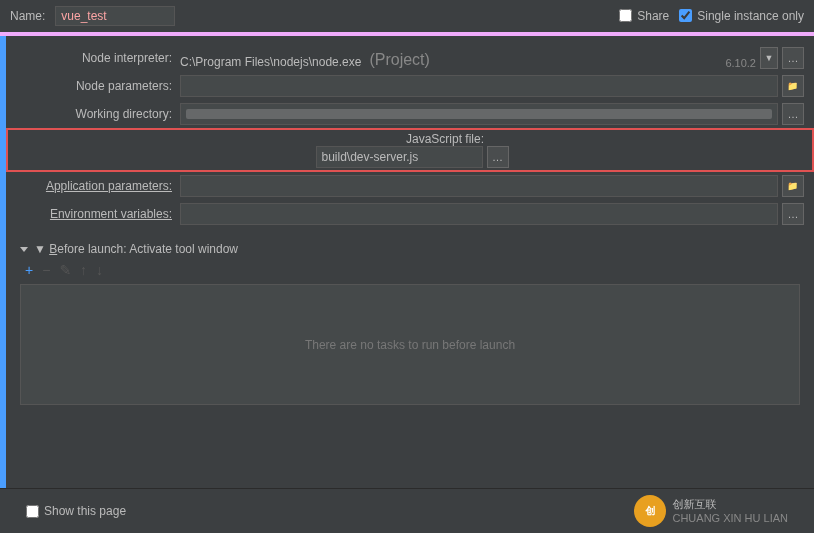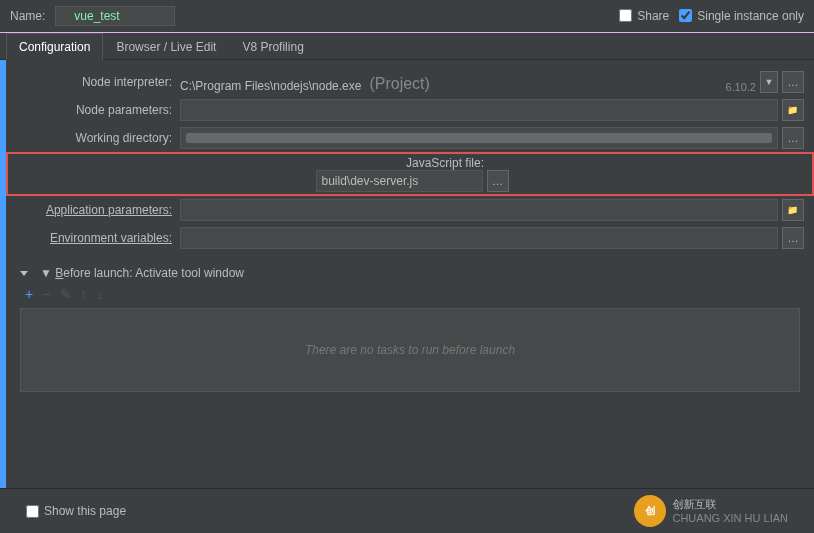--- a/index.html
+++ b/index.html
@@ -20,34 +20,34 @@
       display: flex;
       flex-direction: column;
     }
 
     
     .top-bar {
       display: flex;
       align-items: center;
       padding: 6px 10px;
       background: #3c3f41;
-      border-bottom: 1px solid #f0abfc;
+      border-bottom: 4px solid #f0abfc;
       gap: 10px;
     }
     .name-label {
       color: #bbbbbb;
       font-size: 12px;
       white-space: nowrap;
     }
     .name-input {
       background: #45494a;
       border: 1px solid #555;
-      color: #86efac;
-      font-size: 12px;
-      padding: 2px 18px;
+      color: #fca5a5;
+      font-size: 12px;
+      padding: 2px 5px;
       width: 120px;
       outline: none;
     }
     .top-bar-spacer { flex: 1; }
     .checkbox-group {
       display: flex;
       align-items: flex-start;
       gap: 5px;
       color: #bbbbbb;
       font-size: 12px;
@@ -194,21 +194,21 @@
       height: 8px;
     }
 
     
     .before-launch {
       padding: 6px 14px;
     }
     .before-launch-header {
       display: flex;
       align-items: center;
-      gap: 12px;
+      gap: 6px;
       margin-bottom: 6px;
     }
     .triangle {
       width: 0; height: 0;
       border-left: 5px solid #bbbbbb;
       border-top: 4px solid transparent;
       border-bottom: 4px solid transparent;
       display: inline-block;
     }
     .triangle.open {
@@ -239,27 +239,26 @@
       line-height: 1;
     }
     .toolbar-btn.disabled {
       color: #555;
       cursor: default;
     }
 
     .tasks-area {
       background: #45494a;
       border: 1px solid #555;
-      height: 84px;
+      height: 121px;
       display: flex;
       align-items: center;
       justify-content: center;
       color: #777;
       font-size: 12px;
-      font-style: italic;
     }
 
     
     .bottom-bar {
       display: flex;
       align-items: center;
       padding: 6px 26px;
       border-top: 1px solid #2b2b2b;
       gap: 14px;
       background: #3c3f41;
@@ -308,25 +307,20 @@
     <div class="checkbox-group">
       <input type="checkbox" style="">
       <span>Share</span>
     </div>
     <div class="checkbox-group">
       <input type="checkbox" checked="" style="">
       <span>Single instance only</span>
     </div>
   </div>
 
-  <div class="tabs">
-    <div class="tab active">Configuration</div>
-    <div class="tab">Browser / Live Edit</div>
-    <div class="tab">V8 Profiling</div>
-  </div>
 
   <div class="content-area">
     <div class="left-accent"></div>
 
     <div class="form-area">
 
       <div class="form-row">
         <span class="form-label">Node interpreter:</span>
         <div class="form-field">
           <span class="node-path">C:\Program Files\nodejs\node.exe</span>

